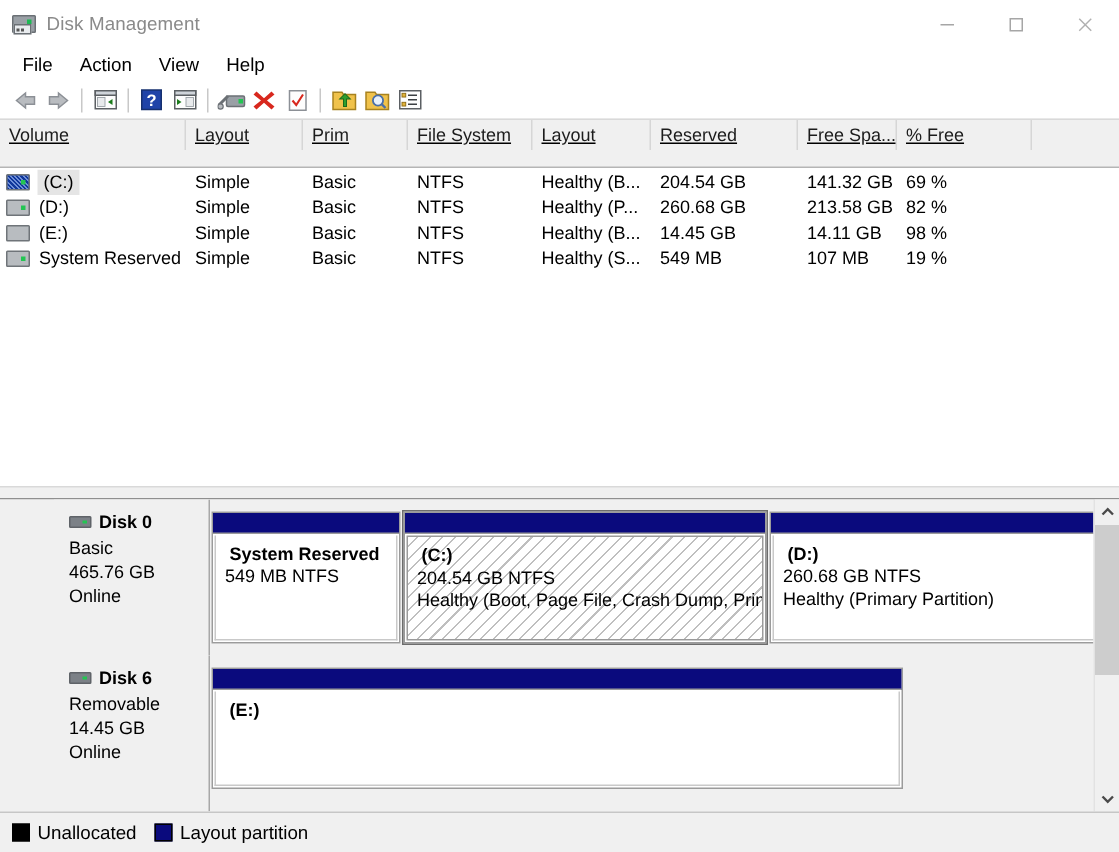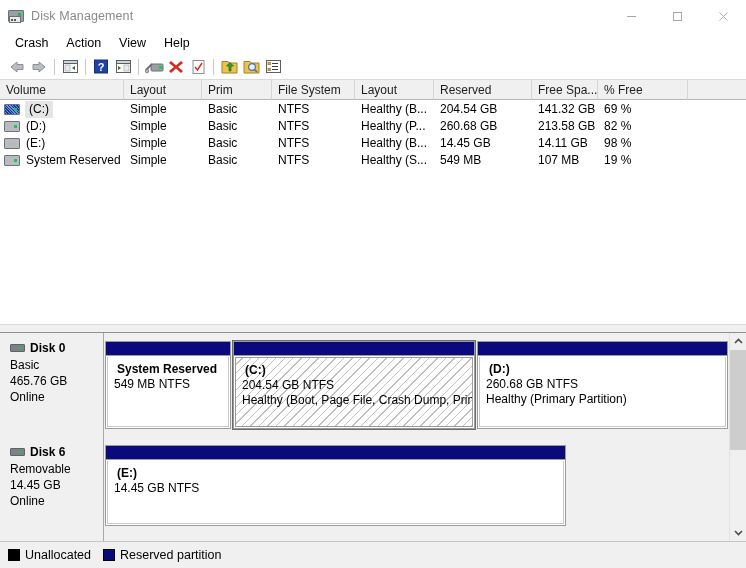--- a/index.html
+++ b/index.html
@@ -106,24 +106,25 @@
 
   
   .vol-pane {
     position: absolute;
     left: 0; top: 79px;
     width: 746px; height: 249px;
     background: #ffffff;
   }
   .vol-header {
     display: flex;
-    height: 21px;
+    height: 33px;
     background: #f0f0f0;
     border-top: 1px solid #d9d9d9;
     border-bottom: 1px solid #b5b5b5;
+    text-decoration: underline;
   }
   .vh-cell {
     border-right: 1px solid #d6d6d6;
     padding: 3px 0 0 6px;
     font-size: 12px;
     color: #1c1c1c;
     overflow: hidden;
     white-space: nowrap;
     height: 20px;
   }
@@ -186,20 +187,21 @@
     border-bottom: 1px solid #8f8f8f;
   }
 
   
   .graph-pane {
     position: absolute;
     left: 0; top: 333px;
     width: 729px; height: 208px;
     background: #f0f0f0;
     overflow: hidden;
+    padding-left: 36px;
   }
   .disk-row {
     display: flex;
     background: #f0f0f0;
     position: relative;
   }
   .disk-info {
     width: 104px;
     flex: 0 0 104px;
     padding: 8px 0 0 10px;
@@ -338,21 +340,21 @@
     <div class="win-btn">
       <svg width="11" height="11" viewBox="0 0 11 11">
           <line x1="1.5" y1="1.5" x2="9.5" y2="9.5" stroke="#b0b0b0" stroke-width="1"></line>
           <line x1="9.5" y1="1.5" x2="1.5" y2="9.5" stroke="#b0b0b0" stroke-width="1"></line>
         </svg>
     </div>
   </div>
 </div>
 
 <div class="menubar">
-  <div class="menu-item">Crash</div>
+  <div class="menu-item">File</div>
   <div class="menu-item">Action</div>
   <div class="menu-item">View</div>
   <div class="menu-item">Help</div>
 </div>
 
 <div class="toolbar">
   <div class="tb-btn">
     <svg width="18" height="16" viewBox="0 0 18 16">
       <path d="M9 3 L3 8 L9 13 L9 10.5 L15 10.5 L15 5.5 L9 5.5 Z" fill="#b9bcc0" stroke="#8c9096" stroke-width="1"></path>
     </svg>
@@ -560,21 +562,20 @@
       </div>
       <div class="disk-meta">Removable</div>
       <div class="disk-meta">14.45 GB</div>
       <div class="disk-meta">Online</div>
     </div>
     <div class="disk-bars">
       <div class="part" style="width:461px;height:81px">
         <div class="part-bar"></div>
         <div class="part-body">
           <div class="part-name">(E:)</div>
-          <div class="part-line">14.45 GB NTFS</div>
         </div>
       </div>
     </div>
   </div>
 
 </div>
 
 <div class="vscroll">
   <div class="vs-btn">
     <svg width="9" height="7" viewBox="0 0 9 7">
@@ -589,15 +590,15 @@
   </div>
 </div>
 
 <div class="legend">
   <div class="lg-item">
     <span class="lg-swatch" style="background:#000000"></span>
     <span>Unallocated</span>
   </div>
   <div class="lg-item">
     <span class="lg-swatch" style="background:#0a0a7d"></span>
-    <span>Reserved partition</span>
+    <span>Layout partition</span>
   </div>
 </div>
 
 </body></html>

